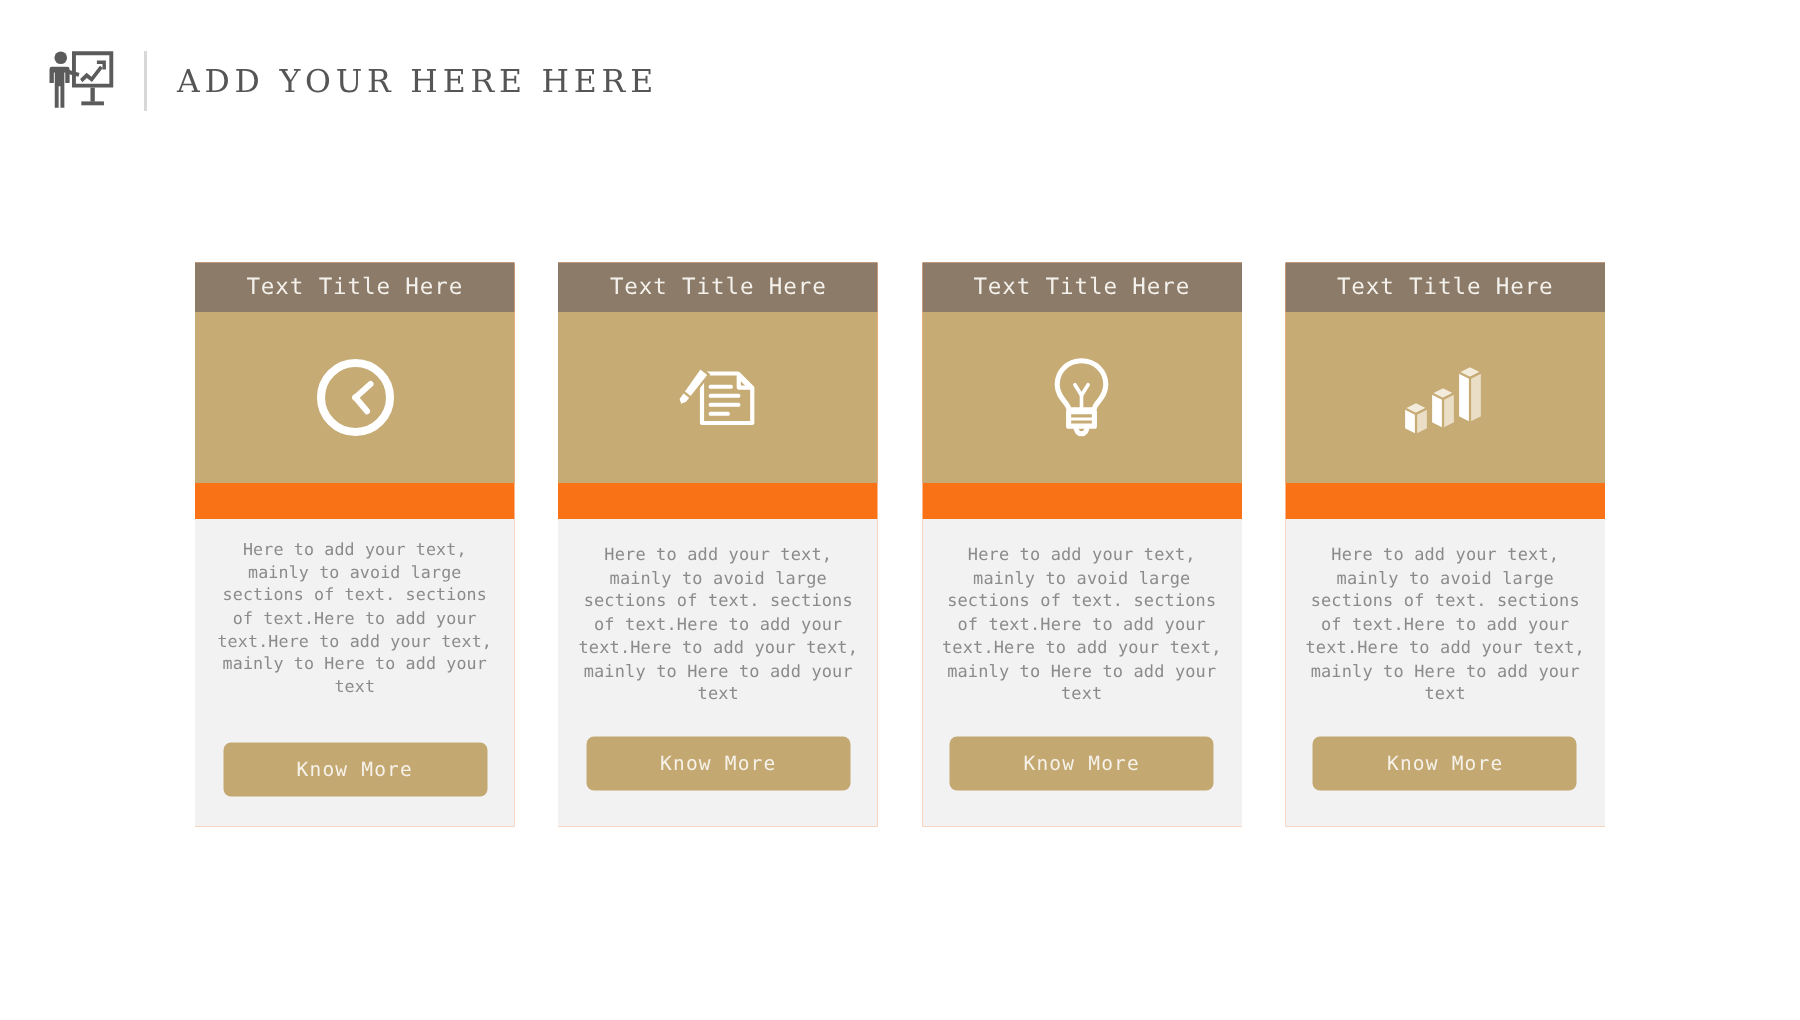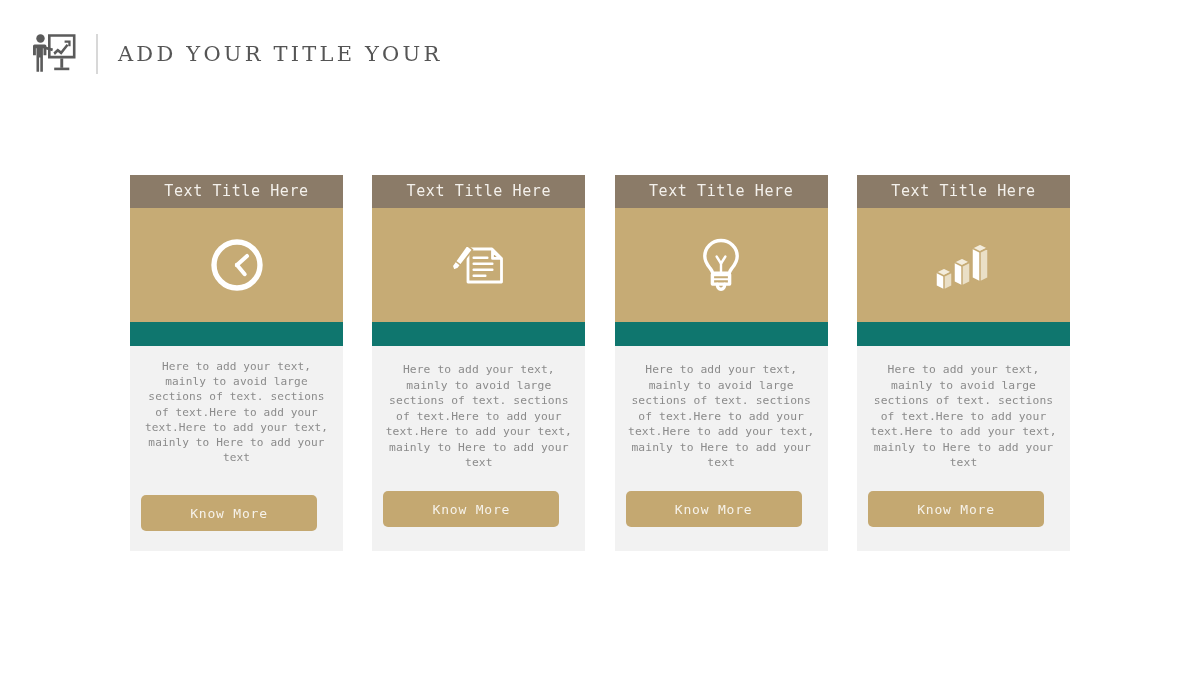--- a/index.html
+++ b/index.html
@@ -61,21 +61,21 @@
     width: 940px;
     height: 376px;
     display: flex;
     justify-content: space-between;
     align-items: flex-start;
   }
 
   .card {
     width: 213px;
     height: 376px;
-    background: #0f766e;
+    background: #f97316;
     display: flex;
     flex-direction: column;
   }
 
   .card-title-bar {
     height: 33px;
     flex: 0 0 33px;
     background: #8b7b68;
     display: flex;
     align-items: center;
@@ -117,20 +117,21 @@
     color: #8b8b8b;
     text-align: center;
     line-height: 15.5px;
     letter-spacing: 0.1px;
   }
 
   .card-btn-wrap {
     margin-top: auto;
     padding-bottom: 24px;
     display: flex;
+    justify-content: center;
   }
 
   .card-btn {
     width: 176px;
     height: 36px;
     background: #c4a871;
     border: none;
     border-radius: 5px;
     color: #f6f2ea;
     font-family: "DejaVu Sans Mono", "Liberation Mono", monospace;
@@ -165,21 +166,21 @@
 
           <rect x="30.3" y="28.4" width="2.9" height="9.4"></rect>
           <rect x="24.2" y="37.6" width="15.1" height="2.6"></rect>
 
           <path d="M23.4 22.6 l4.3 -4.1 3.3 2.6 5.6 -7.2 1.9 1.5 -7.2 9.3 -3.4 -2.7 -3.0 2.9 z"></path>
           <path d="M34.6 10.4 h6.0 v5.9 h-2.3 v-3.6 h-3.7 z"></path>
         </g>
       </svg>
     </span>
     <span class="header-divider"></span>
-    <span class="header-title">ADD YOUR TITLE YOUR</span>
+    <span class="header-title">ADD YOUR HERE HERE</span>
   </div>
 
   <div class="cards">
 
     <div class="card card-compact">
       <div class="card-title-bar">
         <span class="card-title">Text Title Here</span>
       </div>
       <div class="card-icon-panel">
         <span>

